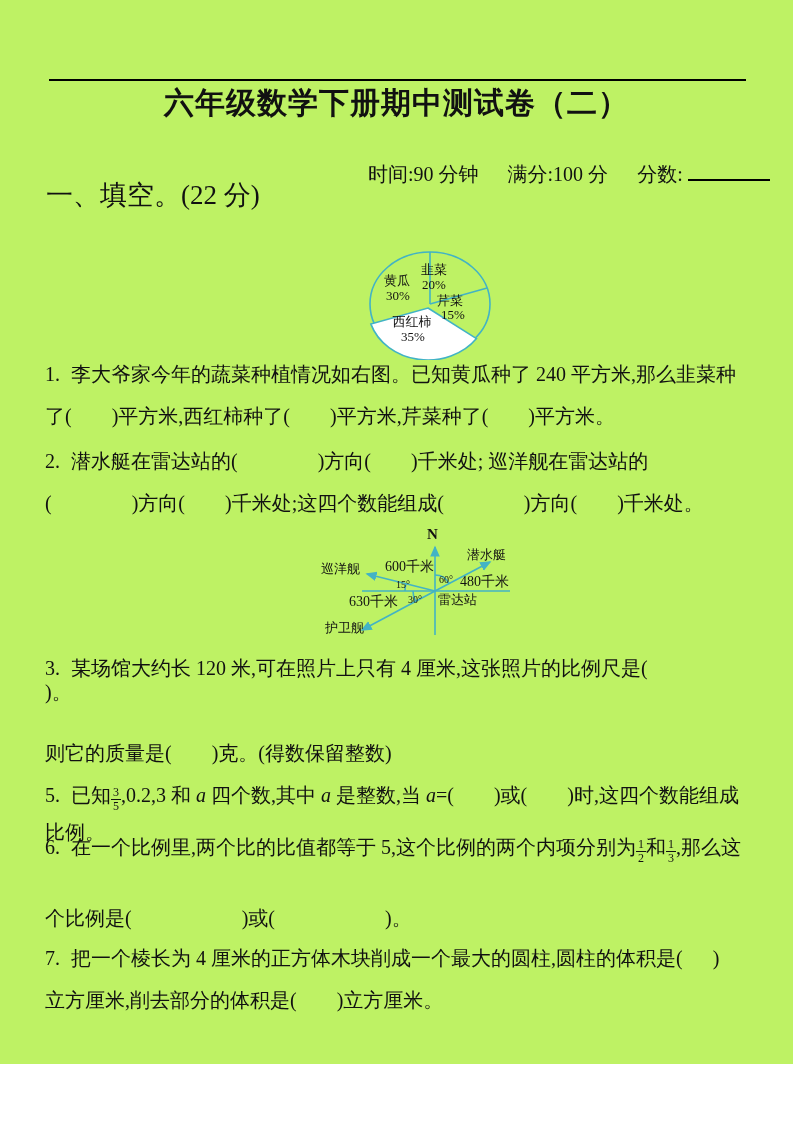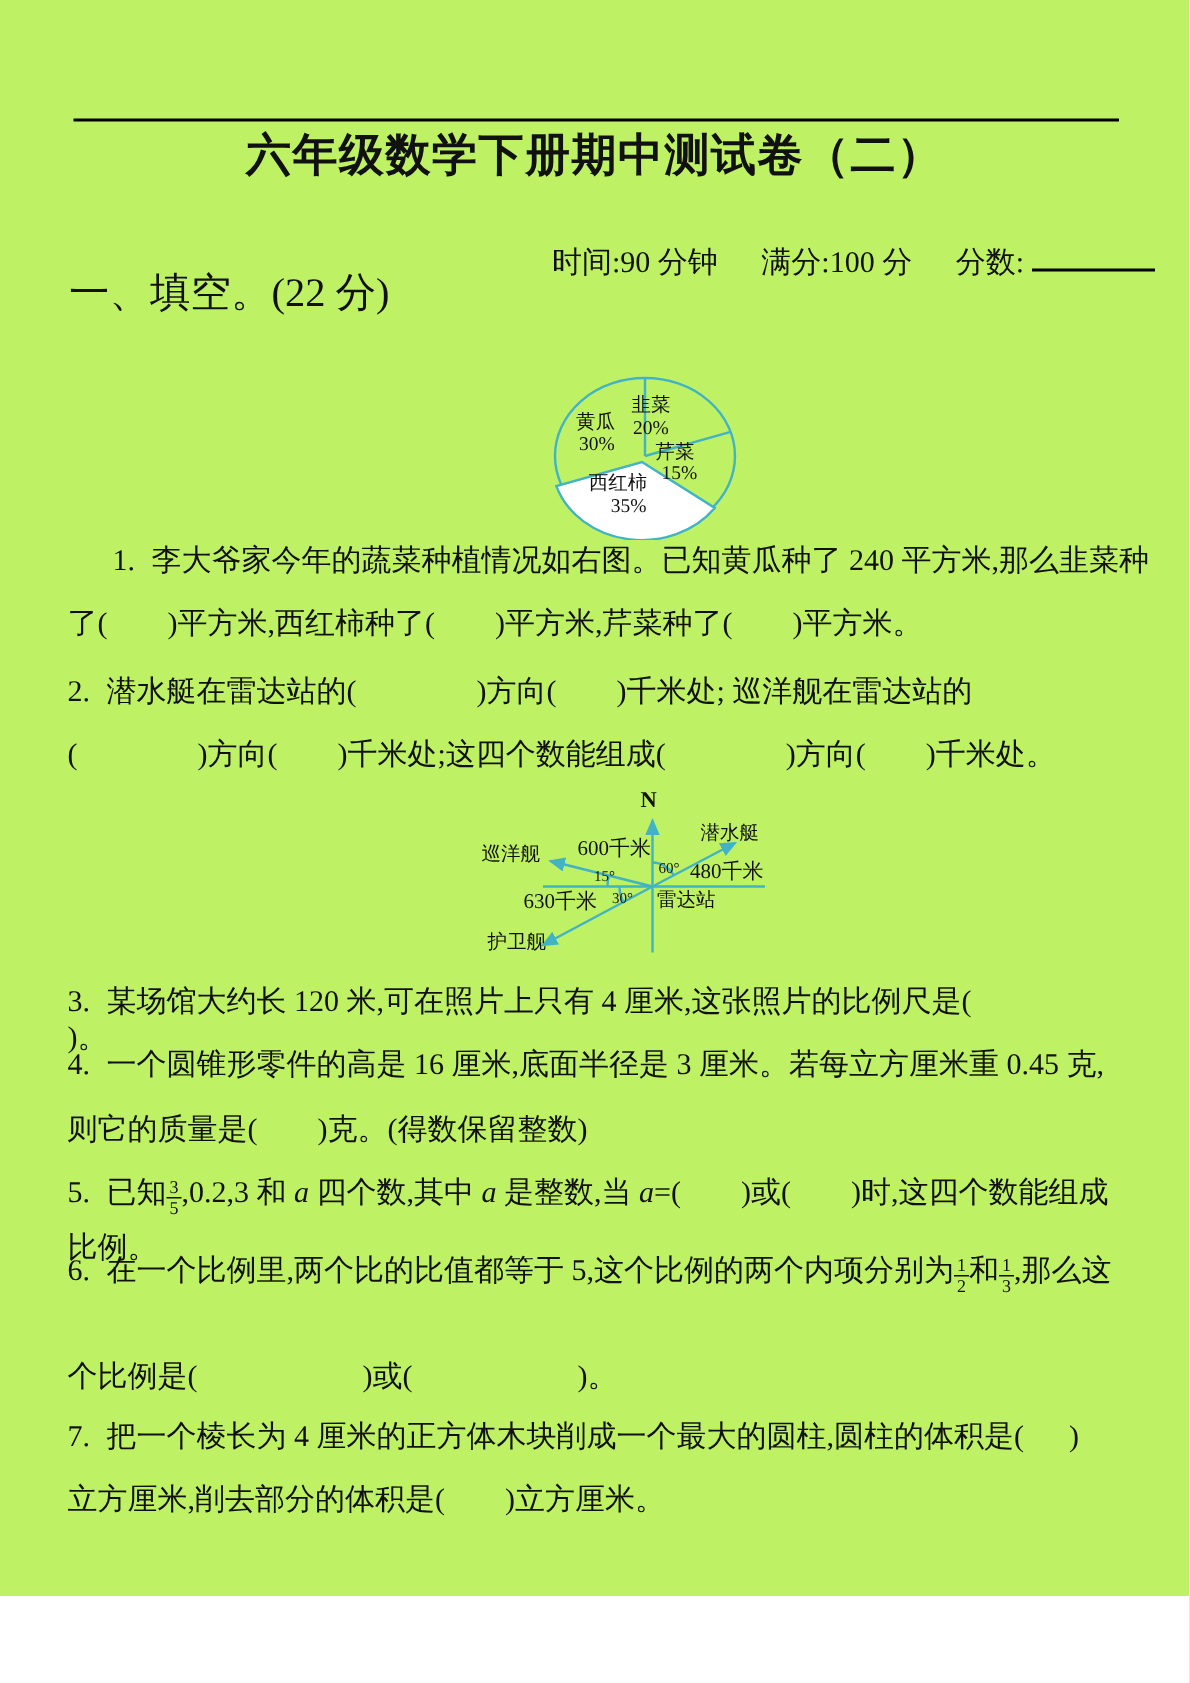--- a/index.html
+++ b/index.html
@@ -50,26 +50,26 @@
       <ellipse class="ln" cx="64" cy="59" rx="60" ry="52"></ellipse>
       <line class="ln" x1="64" y1="59" x2="64" y2="7"></line>
       <line class="ln" x1="64" y1="59" x2="121.1" y2="42.9"></line>
       <path class="wedge" transform="translate(-2,4)" d="M 64 59 L 112.5 89.6 A 60 52 0 0 1 6.9 75.1 Z"></path>
     </svg>
     <span class="plabel" style="left:50px; top:18px; width:36px;">韭菜</span>
     <span class="plabel" style="left:50px; top:33px; width:36px;">20%</span>
     <span class="plabel" style="left:66px; top:49px; width:36px;">芹菜</span>
     <span class="plabel" style="left:69px; top:63px; width:36px;">15%</span>
     <span class="plabel" style="left:20px; top:70px; width:52px;">西红柿</span>
-    <span class="plabel" style="left:29px; top:85px; width:36px;text-align:right;">35%</span>
+    <span class="plabel" style="left:29px; top:85px; width:36px;">35%</span>
     <span class="plabel" style="left:13px; top:29px; width:36px;">黄瓜</span>
     <span class="plabel" style="left:14px; top:44px; width:36px;">30%</span>
   </div>
 
-  <div class="line" style="top:362px;margin-left:30px;"><span class="qnum">1.</span>李大爷家今年的蔬菜种植情况如右图。已知黄瓜种了 240 平方米,那么韭菜种</div>
+  <div class="line" style="top:362px;"><span class="qnum">1.</span>李大爷家今年的蔬菜种植情况如右图。已知黄瓜种了 240 平方米,那么韭菜种</div>
   <div class="line" style="top:404px;">了(        )平方米,西红柿种了(        )平方米,芹菜种了(        )平方米。</div>
   <div class="line" style="top:449px;"><span class="qnum">2.</span>潜水艇在雷达站的(                )方向(        )千米处; 巡洋舰在雷达站的</div>
   <div class="line" style="top:491px;">(                )方向(        )千米处;这四个数能组成(                )方向(        )千米处。</div>
 
   <div class="radar-box">
     <svg width="240" height="124" viewBox="0 0 240 124">
       <defs>
         <marker id="arr" markerWidth="9" markerHeight="8" refX="6" refY="3" orient="auto">
           <path class="arrfill" d="M0,0 L7,3 L0,6 Z"></path>
         </marker>
@@ -90,21 +90,20 @@
     <span class="dlabel" style="left:21px; top:39px;">巡洋舰</span>
     <span class="dlabel dist" style="left:85px; top:37px;">600千米</span>
     <span class="dlabel deg" style="left:96px; top:55px;">15°</span>
     <span class="dlabel deg" style="left:108px; top:70px;">30°</span>
     <span class="dlabel dist" style="left:49px; top:72px;">630千米</span>
     <span class="dlabel" style="left:138px; top:70px;">雷达站</span>
     <span class="dlabel" style="left:25px; top:98px;">护卫舰</span>
   </div>
 
   <div class="line" style="top:656px;"><span class="qnum">3.</span>某场馆大约长 120 米,可在照片上只有 4 厘米,这张照片的比例尺是(                )。</div>
-  <div class="line" style="top:698px;"><span class="qnum">4.</span>一个圆锥形零件的高是 16 厘米,底面半径是 3 厘米。若每立方厘米重 0.45 克,</div>
   <div class="line" style="top:741px;">则它的质量是(        )克。(得数保留整数)</div>
   <div class="line" style="top:783px;"><span class="qnum">5.</span>已知<span class="frac"><span class="fn">3</span><span class="fd">5</span></span>,0.2,3 和 <i>a</i> 四个数,其中 <i>a</i> 是整数,当 <i>a</i>=(        )或(        )时,这四个数能组成</div>
   <div class="line" style="top:820px;">比例。</div>
   <div class="line" style="top:835px;"><span class="qnum">6.</span>在一个比例里,两个比的比值都等于 5,这个比例的两个内项分别为<span class="frac"><span class="fn">1</span><span class="fd">2</span></span>和<span class="frac"><span class="fn">1</span><span class="fd">3</span></span>,那么这</div>
   <div class="line" style="top:906px;">个比例是(                      )或(                      )。</div>
   <div class="line" style="top:946px;"><span class="qnum">7.</span>把一个棱长为 4 厘米的正方体木块削成一个最大的圆柱,圆柱的体积是(      )</div>
   <div class="line" style="top:988px;">立方厘米,削去部分的体积是(        )立方厘米。</div>
 
 </div>
 

